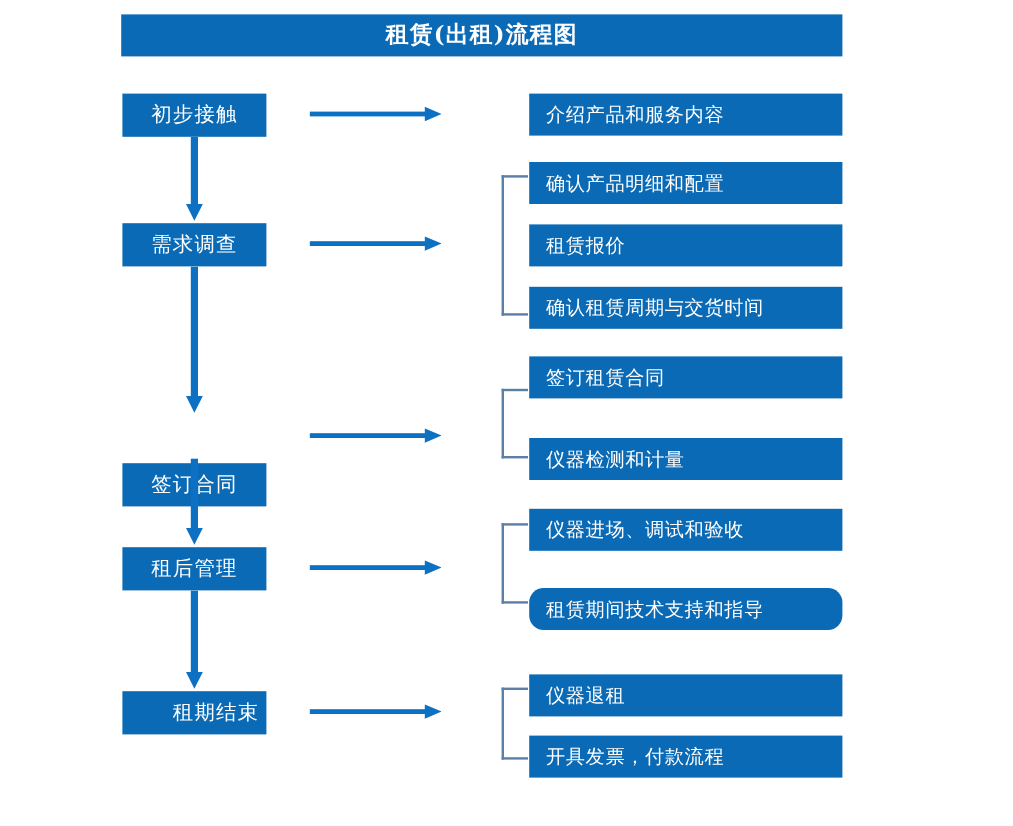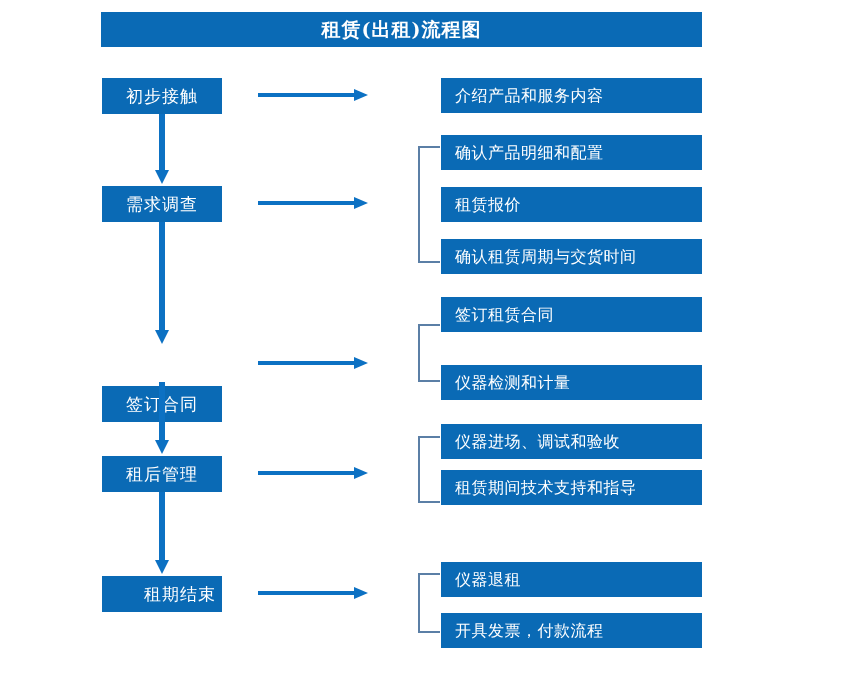--- a/index.html
+++ b/index.html
@@ -189,21 +189,21 @@
   </div>
   <div class="box detail-box" style="top:297px;">
     <span class="box-text">签订租赁合同</span>
   </div>
   <div class="box detail-box" style="top:365px;">
     <span class="box-text">仪器检测和计量</span>
   </div>
   <div class="box detail-box" style="top:424px;">
     <span class="box-text">仪器进场、调试和验收</span>
   </div>
-  <div class="box detail-box" style="top:470px;">
+  <div class="box detail-box" style="top:490px;border-radius:12px;">
     <span class="box-text">租赁期间技术支持和指导</span>
   </div>
   <div class="box detail-box" style="top:562px;">
     <span class="box-text">仪器退租</span>
   </div>
   <div class="box detail-box" style="top:613px;">
     <span class="box-text">开具发票，付款流程</span>
   </div>
 
 </div>

